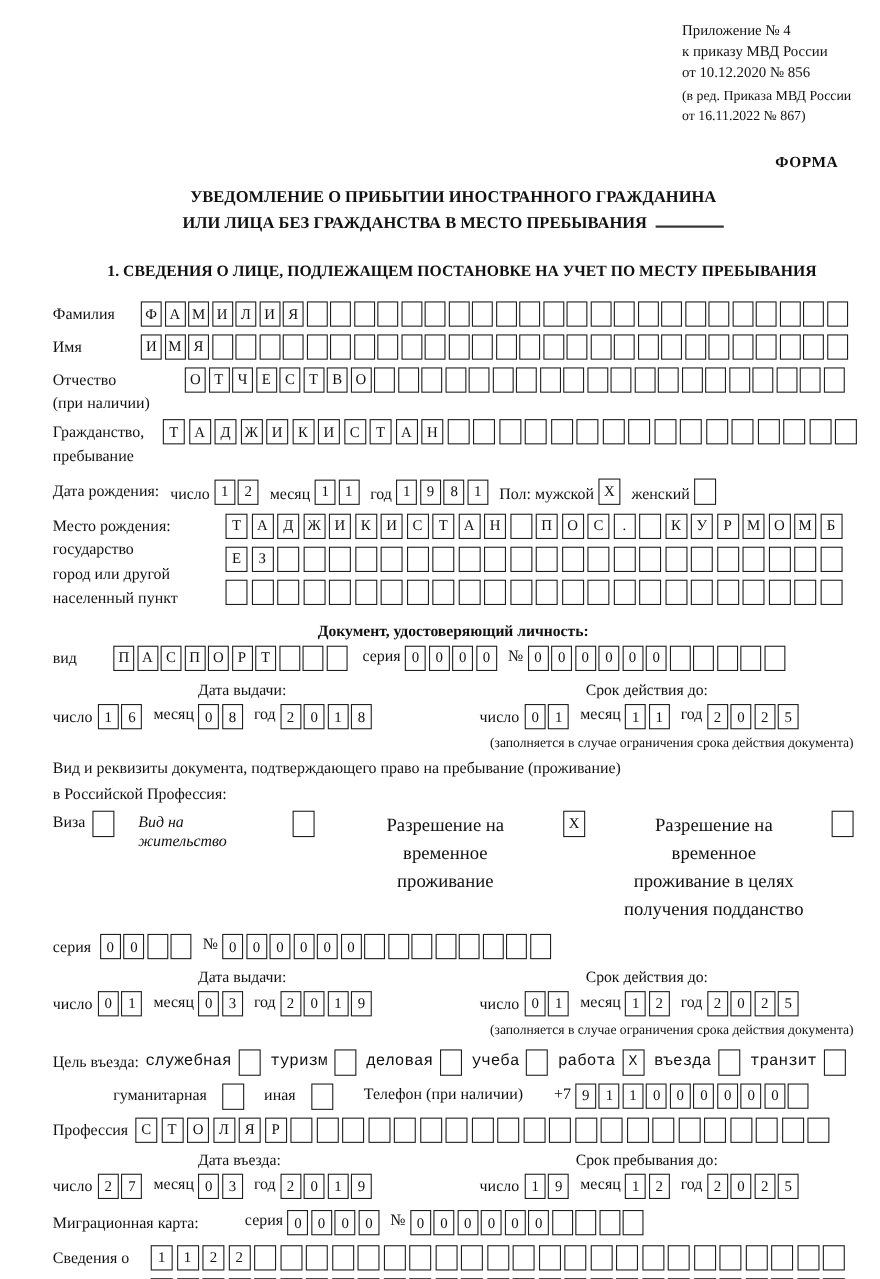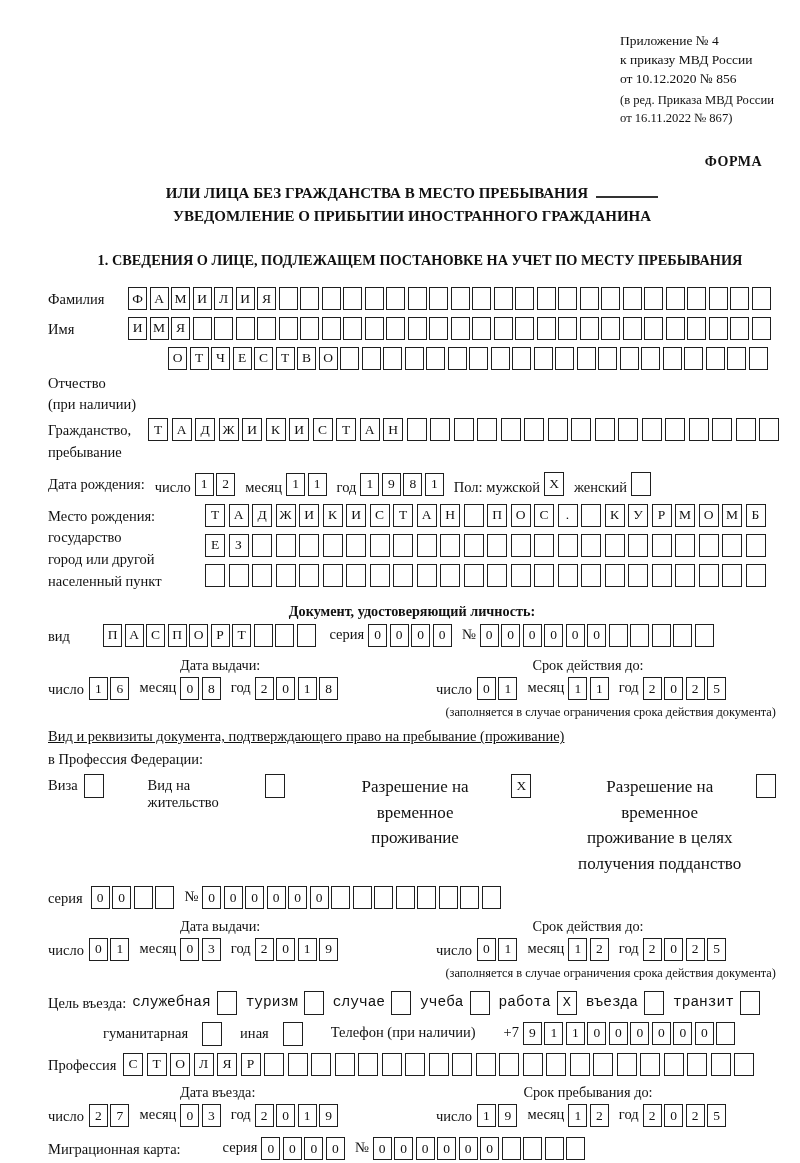--- a/index.html
+++ b/index.html
@@ -1,18 +1,18 @@
 <!DOCTYPE html>
 <html><head>
 <meta charset="utf-8">
 <style>
   html,body{margin:0;padding:0;background:#fff;}
   body{width:800px;height:1163px;overflow:hidden;color:#111;
        font-family:"Liberation Serif","DejaVu Serif",serif;}
-  .page{box-sizing:border-box;width:800px;height:1163px;padding:31px 24px 0 48px;position:relative;}
+  .page{box-sizing:border-box;width:800px;height:1163px;padding:18px 24px 0 48px;position:relative;}
 
   
   .appendix{margin-left:572px;font-size:13.5px;line-height:1.42;}
   .edition{margin-left:572px;font-size:12.6px;line-height:1.4;margin-top:4px;}
   .forma{font-weight:bold;font-size:14px;text-align:right;padding-right:14px;margin-top:26px;letter-spacing:.5px;}
 
   .title{margin-top:12px;text-align:center;font-weight:bold;font-size:15px;line-height:1.55;}
   .under{display:inline-block;width:62px;border-bottom:2px solid #333;height:1px;margin-left:8px;}
   .sec-heading{margin-top:24px;margin-left:-8px;width:760px;text-align:center;font-weight:bold;font-size:14.3px;}
 
@@ -20,21 +20,21 @@
   .frow{display:flex;align-items:flex-start;margin-top:6px;}
   .flabel{font-size:14.5px;line-height:1.5;padding-top:2px;flex:none;}
   .cells{display:flex;gap:2.5px;flex:none;}
   .cell{flex:none;width:19px;height:23px;box-sizing:border-box;border:1.7px solid #1f1f1f;
         display:flex;align-items:center;justify-content:center;font-size:13.5px;background:#fff;}
   .cells.wide{gap:3.5px}
   .cells.wide .cell{width:20px;}
   .cells.cb .cell{width:20px;height:24px;}
   .stack{display:flex;flex-direction:column;gap:7px;}
 
-  .w80{width:80px;} .w100{width:100px;} .w120{width:120px;margin-top:24px;} .w157{width:157px;} .w75{width:75px;} .w89{width:89px;}
+  .w80{width:80px;} .w100{width:100px;} .w120{width:120px;} .w157{width:157px;} .w75{width:75px;} .w89{width:89px;}
 
   .inline-lbl{font-size:14.5px;margin:0 4px 0 10px;padding-top:2px;}
 
   .center-bold{font-weight:bold;font-size:14.2px;text-align:center;margin-top:10px;}
 
   .dates{display:flex;margin-top:10px;}
   .dcol1{width:352px;flex:none;}
   .dcol2{flex:1;}
   .dhead{font-size:14.3px;}
   .dhead.l{margin-left:132px;}
@@ -57,22 +57,22 @@
     <div>к приказу МВД России</div>
     <div>от 10.12.2020 № 856</div>
   </div>
   <div class="edition">
     <div>(в ред. Приказа МВД России</div>
     <div>от 16.11.2022 № 867)</div>
   </div>
   <div class="forma">ФОРМА</div>
 
   <div class="title">
+    <div>УВЕДОМЛЕНИЕ О ПРИБЫТИИ ИНОСТРАННОГО ГРАЖДАНИНА</div>
     <div><span>ИЛИ ЛИЦА БЕЗ ГРАЖДАНСТВА В МЕСТО ПРЕБЫВАНИЯ</span><span class="under"></span></div>
-    <div>УВЕДОМЛЕНИЕ О ПРИБЫТИИ ИНОСТРАННОГО ГРАЖДАНИНА</div>
   </div>
 
   <div class="sec-heading">1. СВЕДЕНИЯ О ЛИЦЕ, ПОДЛЕЖАЩЕМ ПОСТАНОВКЕ НА УЧЕТ ПО МЕСТУ ПРЕБЫВАНИЯ</div>
 
   <div class="frow" style="margin-top:18px;">
     <div class="flabel w80">Фамилия</div>
     <div class="cells">
         <span class="cell">Ф</span>
         <span class="cell">А</span>
         <span class="cell">М</span>
@@ -411,31 +411,31 @@
             <span class="cell">2</span>
             <span class="cell">0</span>
             <span class="cell">2</span>
             <span class="cell">5</span>
           </div>
       </div>
       <div class="note">(заполняется в случае ограничения срока действия документа)</div>
     </div>
   </div>
 
-  <div style="font-size:14.5px;margin-top:8px;text-decoration:underline;">Вид и реквизиты документа, подтверждающего право на пребывание (проживание)</div>
-  <div style="font-size:14.5px;margin-top:6px;">в Профессия Федерации:</div>
-
-  <div class="frow" style="margin-top:6px;align-items:flex-start;gap:22px;">
+  <div style="font-size:14.5px;margin-top:8px;">Вид и реквизиты документа, подтверждающего право на пребывание (проживание)</div>
+  <div style="font-size:14.5px;margin-top:6px;">в Российской Профессия:</div>
+
+  <div class="frow" style="margin-top:6px;align-items:flex-start;">
     <div class="opt">
       <div class="optlbl">Виза</div>
       <div class="cells cb">
           <span class="cell"></span>
         </div>
     </div>
-    <div class="opt" style="margin-left:22px;">
+    <div class="opt" style="margin-left:22px;font-style:italic;">
       <div class="optlbl">Вид на жительство</div>
       <div class="cells cb" style="margin-left:10px;">
           <span class="cell"></span>
         </div>
     </div>
     <div class="opt" style="margin-left:26px;">
       <div class="optcol">
         <div>Разрешение на временное</div>
         <div>проживание</div>
       </div>
@@ -538,21 +538,21 @@
           <span class="cell"></span>
         </div>
     </div>
     <div class="opt">
       <div class="optlbl">туризм</div>
       <div class="cells cb">
           <span class="cell"></span>
         </div>
     </div>
     <div class="opt">
-      <div class="optlbl">случае</div>
+      <div class="optlbl">деловая</div>
       <div class="cells cb">
           <span class="cell"></span>
         </div>
     </div>
     <div class="opt">
       <div class="optlbl">учеба</div>
       <div class="cells cb">
           <span class="cell"></span>
         </div>
     </div>

